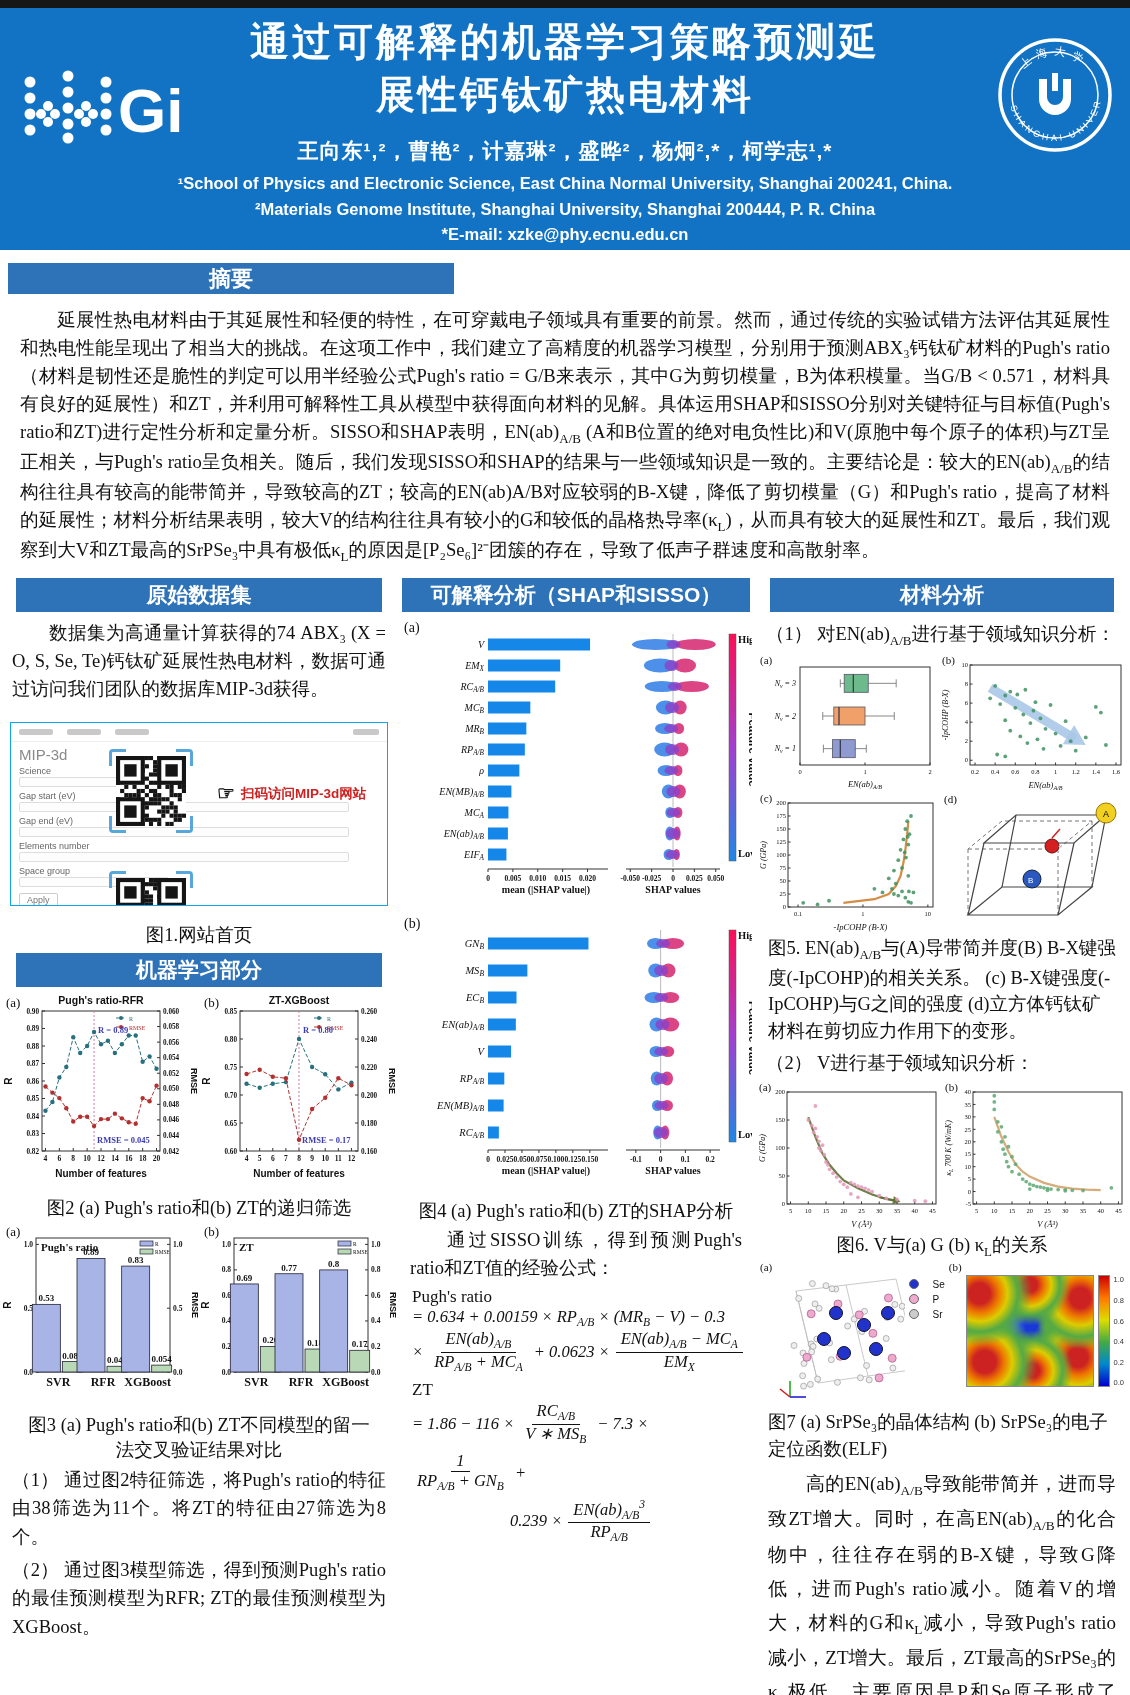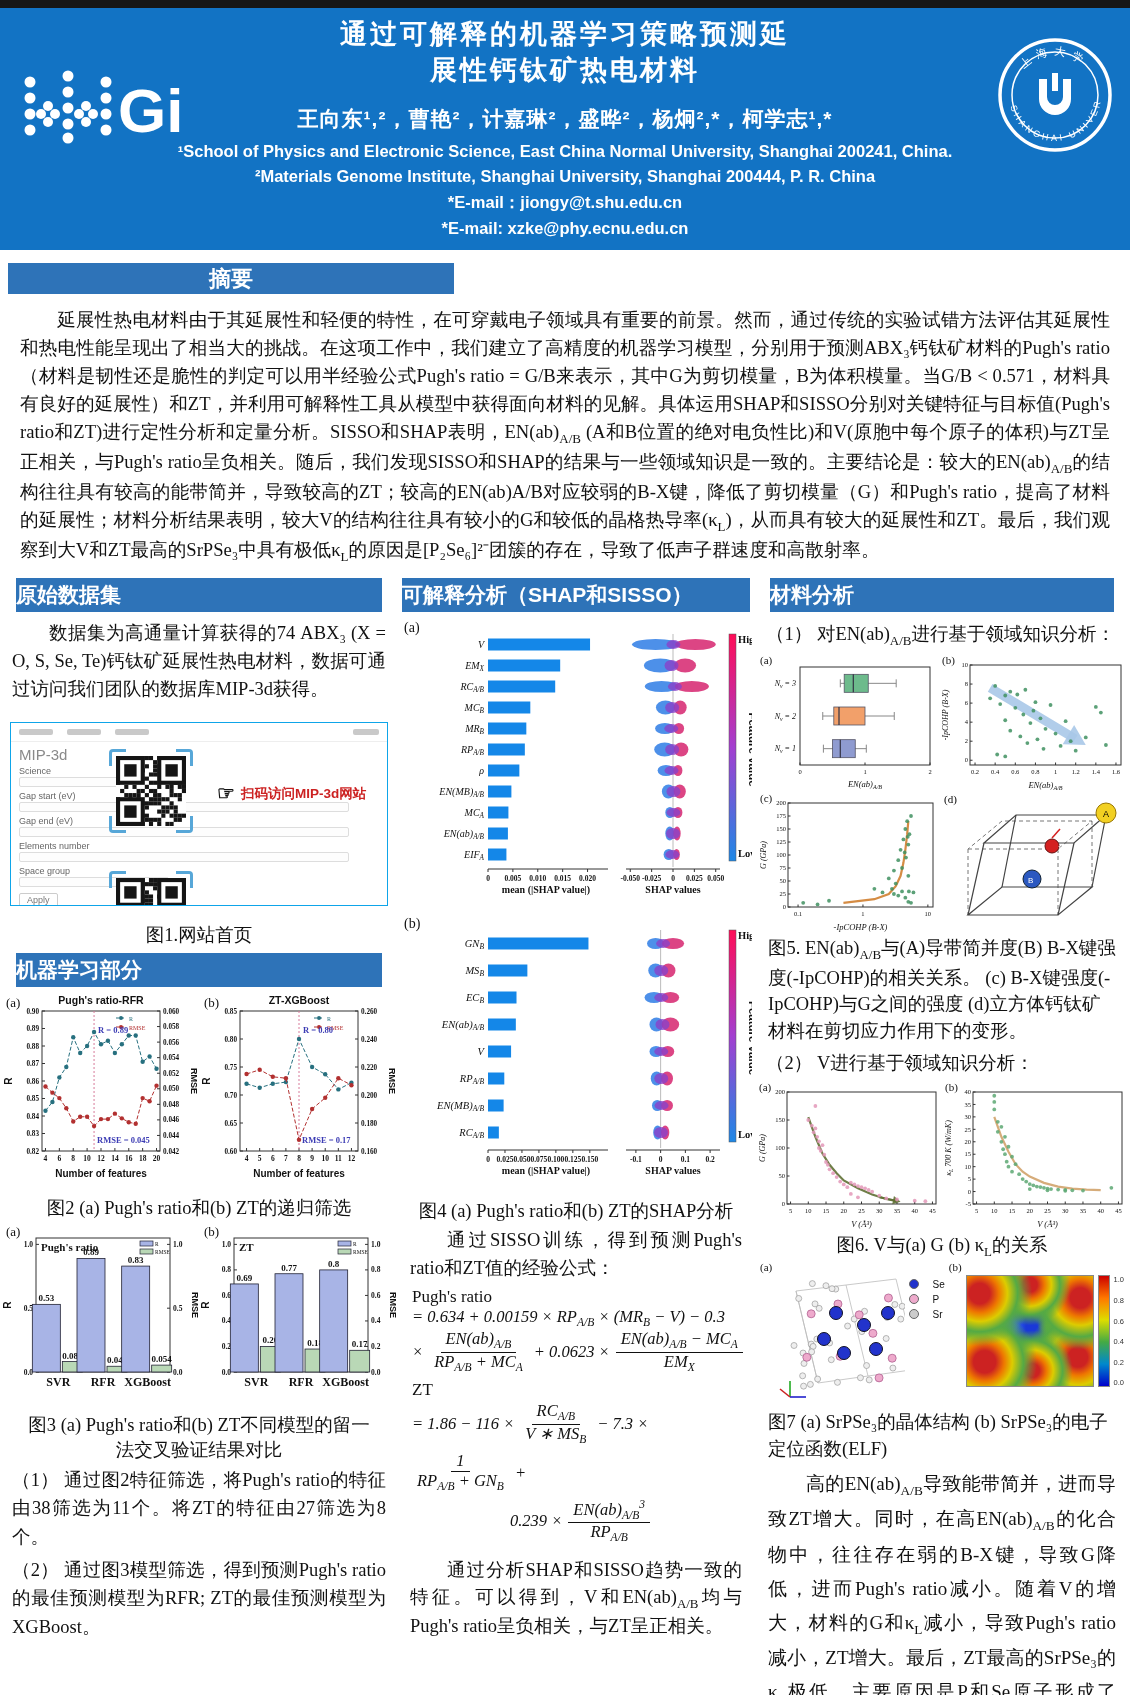--- a/index.html
+++ b/index.html
@@ -1,27 +1,27 @@
 <!DOCTYPE html>
 <html><head>
 <meta charset="utf-8">
 <style>
 *{margin:0;padding:0;box-sizing:border-box}
 body{width:1130px;height:1695px;overflow:hidden;background:#fff;font-family:"Liberation Serif",serif;color:#111;position:relative}
 .topstrip{height:8px;background:#161616}
 .header{background:#1273c4;color:#fff;height:242px;position:relative;padding-top:8px;font-family:"Liberation Sans",sans-serif;text-align:center}
-.title{font-size:27px;font-weight:bold;letter-spacing:3px;line-height:1.35}
+.title{font-size:39px;font-weight:bold;letter-spacing:3px;line-height:1.35}
 .authors{font-size:21px;font-weight:bold;margin-top:16px;letter-spacing:1px}
 .affil{font-size:16.5px;font-weight:bold;line-height:1.55;margin-top:6px}
 .mgi{position:absolute;left:22px;top:58px}
 .seal{position:absolute;right:16px;top:28px}
 .abs-bar{width:446px;height:31px;background:#2e73b8;color:#fff;font-family:"Liberation Sans",sans-serif;font-size:22px;font-weight:bold;text-align:center;line-height:31px;margin:13px 0 4px 8px}
 .abs-text{padding:8px 20px 6px 20px;font-size:18.6px;line-height:1.5;text-align:justify;text-indent:2em}
 .cols{display:grid;grid-template-columns:398px 356px 376px}
-.sec-bar{background:#2e73b8;color:#fff;font-family:"Liberation Sans",sans-serif;font-size:21px;font-weight:bold;padding:3px 0;margin:6px 16px 6px 16px}
+.sec-bar{background:#2e73b8;color:#fff;font-family:"Liberation Sans",sans-serif;font-size:21px;font-weight:bold;text-align:center;padding:3px 0;margin:6px 16px 6px 16px}
 .para{font-size:18.5px;line-height:1.5;text-align:justify;padding:2px 12px;text-indent:2em}
 .fig-cap{text-align:center;font-size:18.5px;margin:2px 6px}
 .fig-cap-left{text-align:left;font-size:18.5px;margin:2px 14px;line-height:1.45}
 .site-card{margin:16px 10px;border:1px solid #0ea5e9;height:184px;position:relative;font-family:"Liberation Sans",sans-serif;background:#fff;overflow:hidden}
 .site-nav{display:flex;gap:14px;padding:6px 8px;border-bottom:1px solid #eee}
 .nav-stub{width:34px;height:6px;background:#c9c9c9;border-radius:2px}
 .nav-stub.right{margin-left:auto;width:26px}
 .site-brand{color:#8a8a8a;font-size:15px;padding:4px 8px 0}
 .f-label{font-size:9px;color:#666;padding:3px 8px 0}
 .f-input{margin:1px 8px;height:10px;border:1px solid #ddd;border-radius:2px;width:330px;background:#fdfdfd}
@@ -111,22 +111,22 @@
       <path d="M -16 -16 L -16 4 A 16 16 0 0 0 16 4 L 16 -16 L 8 -16 L 8 2 A 8 8 0 0 1 -8 2 L -8 -16 Z" fill="#fff"></path>
       <rect x="-3" y="-22" width="6" height="18" fill="#fff"></rect>
     </svg>
   </div>
   <div class="title">通过可解释的机器学习策略预测延</div>
   <div class="title">展性钙钛矿热电材料</div>
   <div class="authors">王向东¹,²，曹艳²，计嘉琳²，盛晔²，杨炯²,*，柯学志¹,*</div>
   <div class="affil">
     <div>¹School of Physics and Electronic Science, East China Normal University, Shanghai 200241, China.</div>
     <div>²Materials Genome Institute, Shanghai University, Shanghai 200444, P. R. China</div>
+    <div>*E-mail: xzke@phy.ecnu.edu.cn</div>
     <div>*E-mail：jiongy@t.shu.edu.cn</div>
-    <div>*E-mail: xzke@phy.ecnu.edu.cn</div>
   </div>
 </div>
 
 <div class="abs-bar">摘要</div>
 <div class="abs-text">延展性热电材料由于其延展性和轻便的特性，在可穿戴电子领域具有重要的前景。然而，通过传统的实验试错方法评估其延展性和热电性能呈现出了相当大的挑战。在这项工作中，我们建立了高精度的机器学习模型，分别用于预测ABX₃钙钛矿材料的Pugh's ratio（材料是韧性还是脆性的判定可以用半经验公式Pugh's ratio = G/B来表示，其中G为剪切模量，B为体积模量。当G/B &lt; 0.571，材料具有良好的延展性）和ZT，并利用可解释性工具从模型中获得面向材料的见解。具体运用SHAP和SISSO分别对关键特征与目标值(Pugh's ratio和ZT)进行定性分析和定量分析。SISSO和SHAP表明，EN(ab)<sub>A/B</sub> (A和B位置的绝对电负性比)和V(原胞中每个原子的体积)与ZT呈正相关，与Pugh's ratio呈负相关。随后，我们发现SISSO和SHAP的结果与一些领域知识是一致的。主要结论是：较大的EN(ab)<sub>A/B</sub>的结构往往具有较高的能带简并，导致较高的ZT；较高的EN(ab)A/B对应较弱的B-X键，降低了剪切模量（G）和Pugh's ratio，提高了材料的延展性；材料分析结果表明，较大V的结构往往具有较小的G和较低的晶格热导率(κ<sub>L</sub>)，从而具有较大的延展性和ZT。最后，我们观察到大V和ZT最高的SrPSe₃中具有极低κ<sub>L</sub>的原因是[P₂Se₆]²⁻团簇的存在，导致了低声子群速度和高散射率。</div>
 
 <div class="cols">
 
   <div>
     <div class="sec-bar">原始数据集</div>
@@ -997,21 +997,20 @@
         <span>+</span>
       </div>
       <div class="frow" style="justify-content:center">
         <span>0.239 ×</span>
         <span class="frac">
             <span class="n">EN(ab)<sub>A/B</sub><sup>3</sup></span>
             <span class="d">RP<sub>A/B</sub></span>
           </span>
       </div>
     </div>
-    <div class="para" style="margin-top:6px">通过分析SHAP和SISSO趋势一致的特征。可以得到，V和EN(ab)<sub>A/B</sub>均与Pugh's ratio呈负相关，与ZT呈正相关。</div>
   </div>
 
   <div>
     <div class="sec-bar">材料分析</div>
     <div class="notes">（1） 对EN(ab)<sub>A/B</sub>进行基于领域知识分析：</div>
     <div class="fig-row">
       <svg width="180" height="138">
           <rect x="42" y="14" width="130" height="98" fill="none" stroke="#333"></rect>
           <text x="42" y="121" font-size="6.5" text-anchor="middle" fill="#111" font-family="Liberation Serif, serif" font-style="normal" font-weight="normal">0</text>
           <line x1="42" y1="109.5" x2="42" y2="112" stroke="#333"></line>

